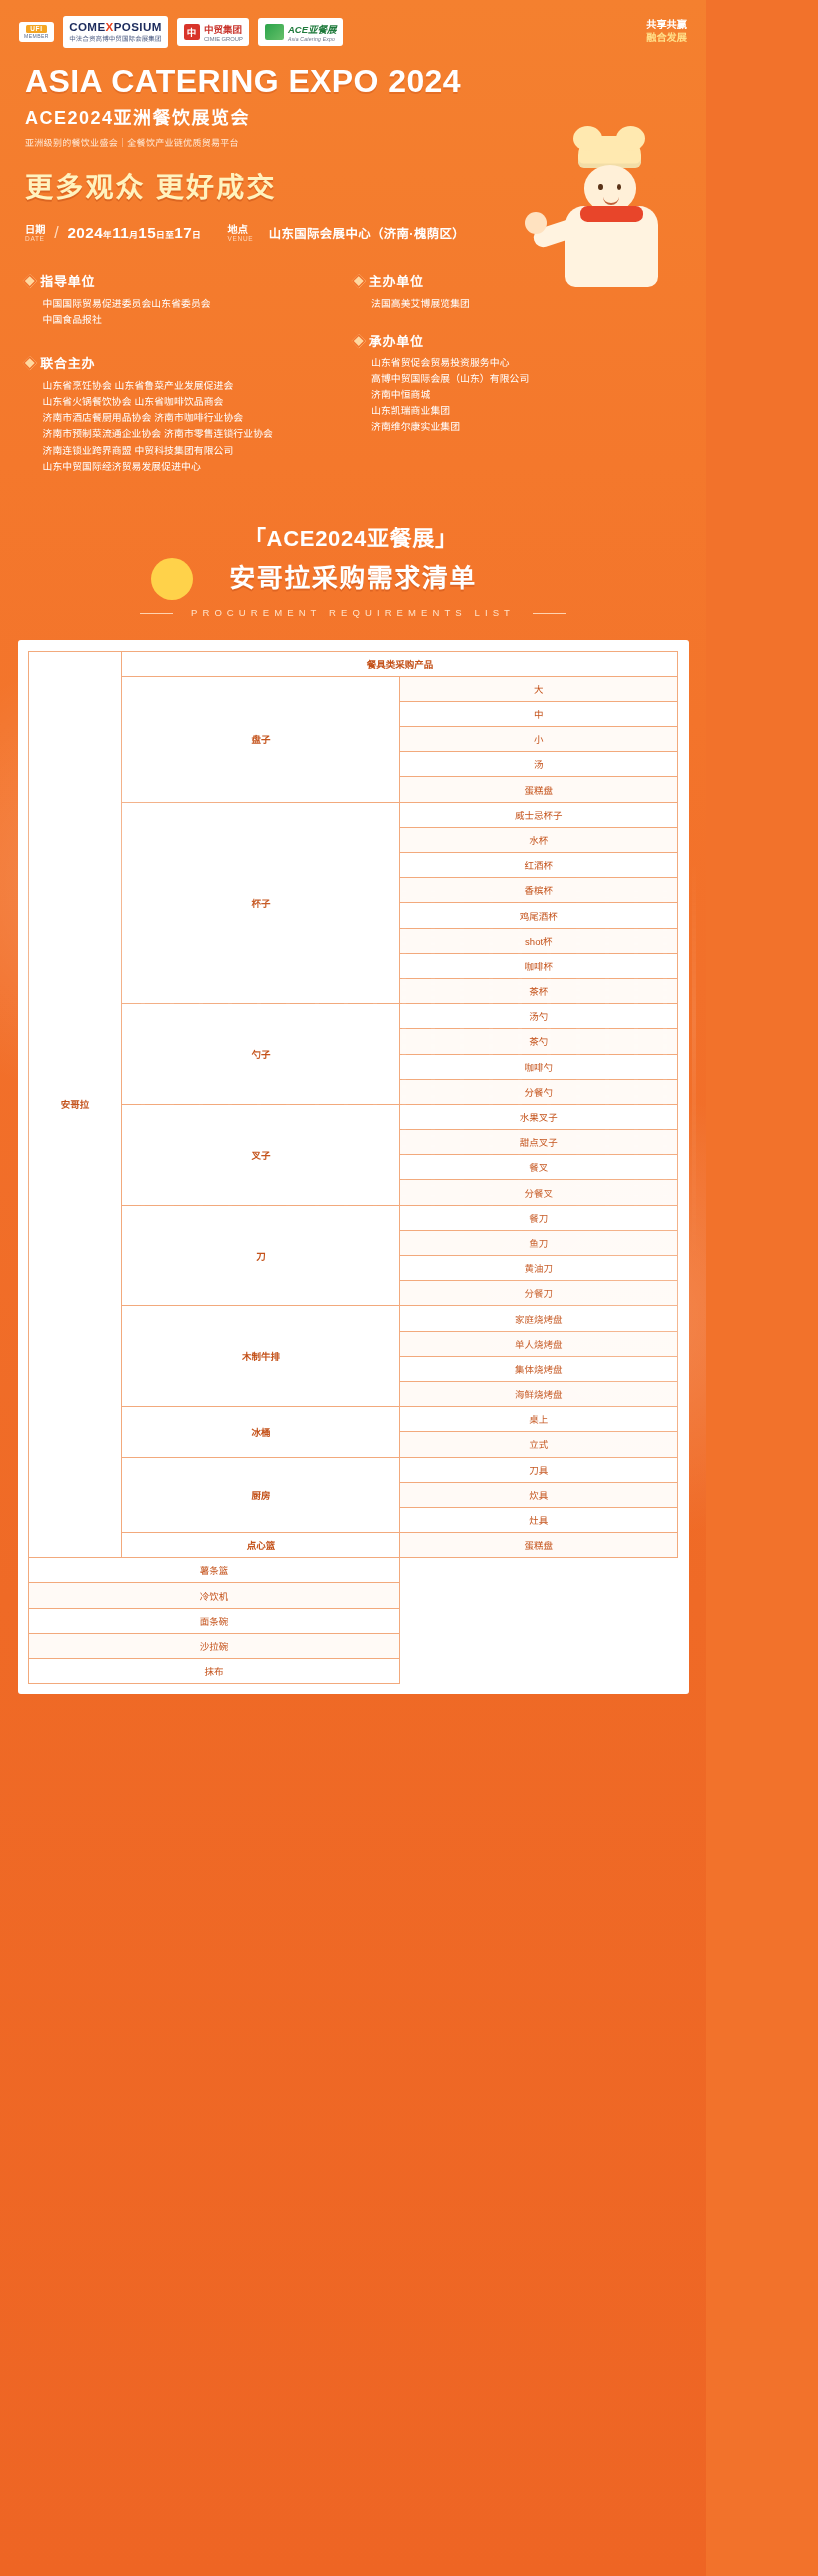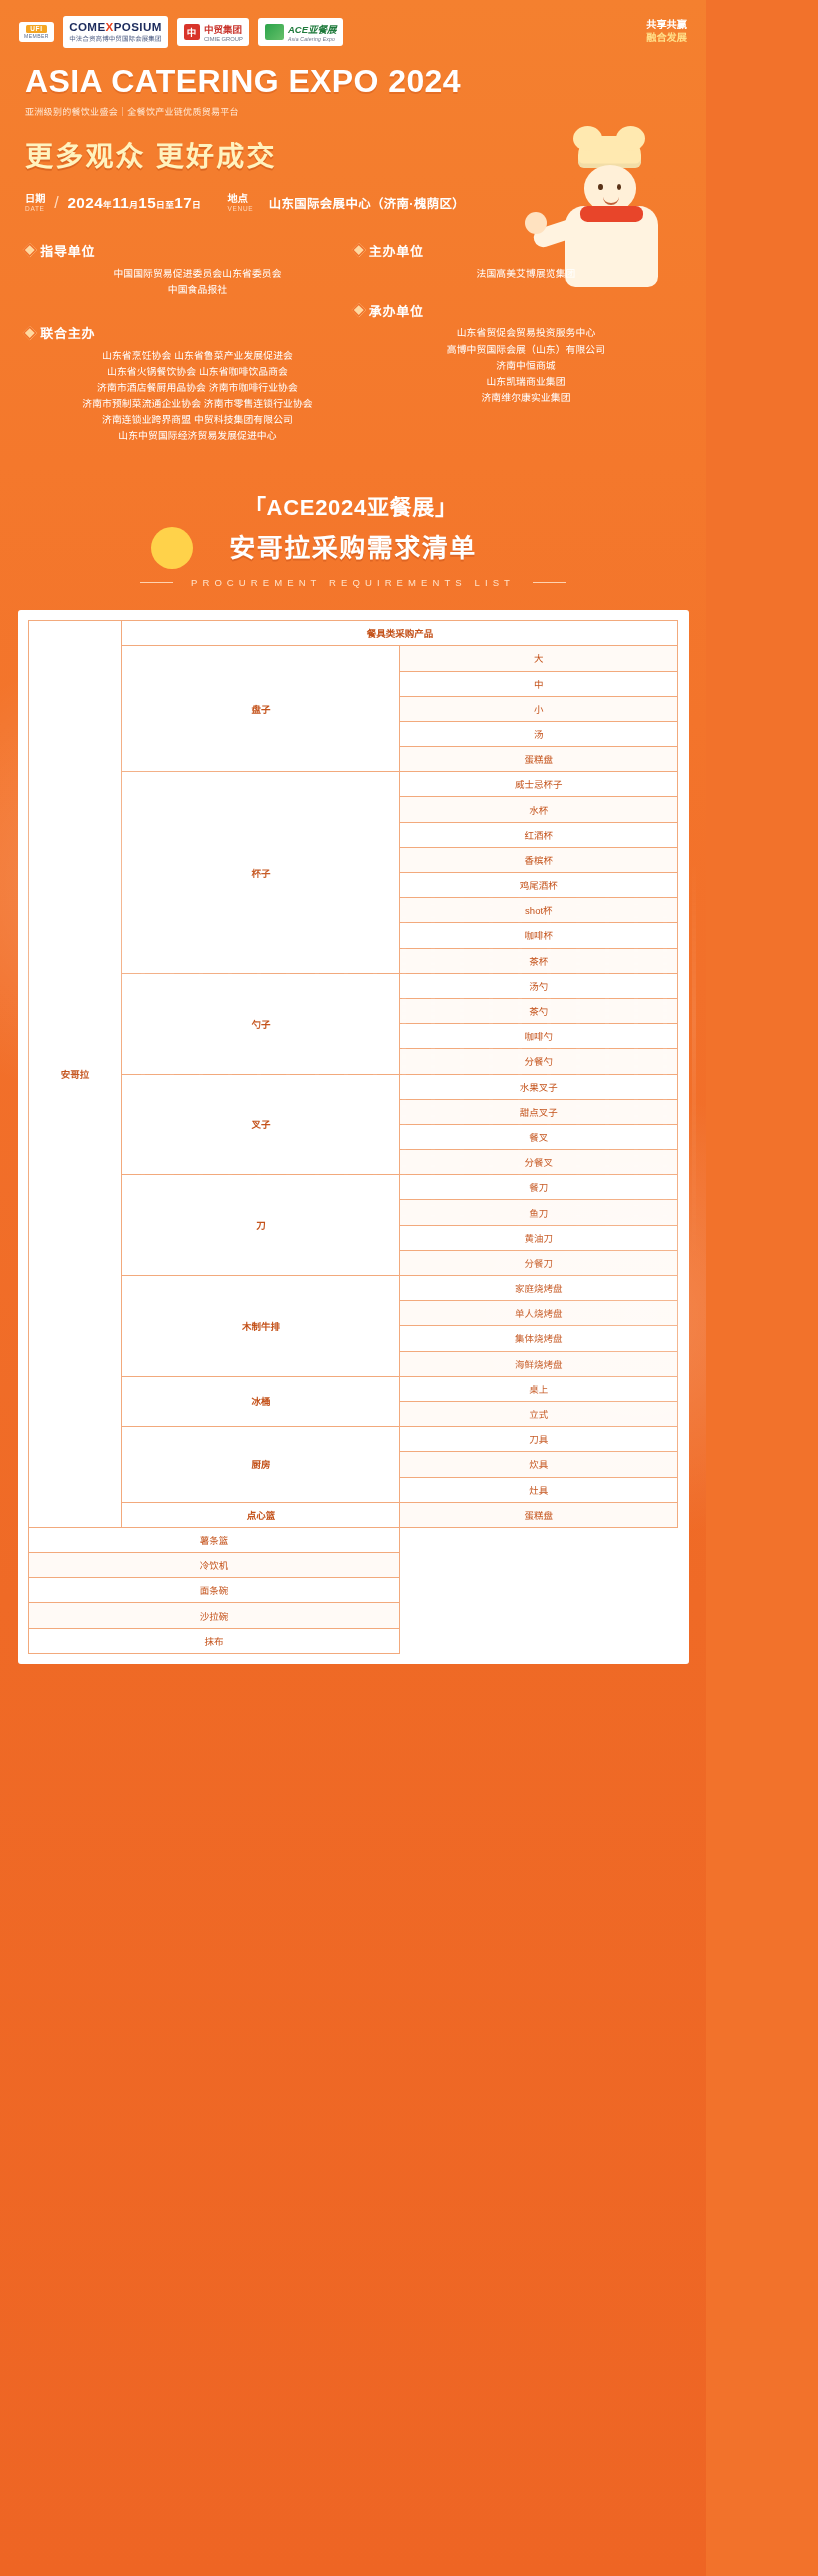--- a/index.html
+++ b/index.html
@@ -156,21 +156,21 @@
     padding:29px 25px 0 25px;
   }
   .units .col { width:50%; }
   .unit-block { margin-bottom:11.6px; }
   .unit-title { display:flex; align-items:center; gap:5.8px; margin-bottom:5.8px; }
   .dia {
     width:9.5px; height:9.5px; background:#ffd9a0; transform:rotate(45deg);
     box-shadow:inset 0 0 0 1.5px #f2722b;
   }
   .unit-title .t { font-size:13px; font-weight:bold; letter-spacing:0.7px; }
-  .unit-list { margin:0; padding:0 0 0 17.5px; list-style:none;text-align:center; }
+  .unit-list { margin:0; padding:0 0 0 17.5px; list-style:none; }
   .unit-list li { font-size:9.8px; line-height:1.65; color:#fff; letter-spacing:0.1px; }
 
   
   .proc { position:relative; text-align:center; margin-top:33px; }
   .proc .yellow-dot {
     position:absolute; left:151px; top:38px; width:42px; height:42px;
     border-radius:50%; background:#ffd24a;
   }
   .proc .l1 {
     position:relative; font-size:22px; font-weight:bold; letter-spacing:0.7px;
@@ -245,20 +245,21 @@
       </div>
     </div>
     <div class="slogan">
       <span class="s1">共享共赢</span>
       <span class="s2">融合发展</span>
     </div>
   </div>
 
   <div class="hero">
     <h1>ASIA CATERING EXPO 2024</h1>
+    <h2>ACE2024亚洲餐饮展览会</h2>
     <div class="hero-sub">亚洲级别的餐饮业盛会｜全餐饮产业链优质贸易平台</div>
     <div class="headline">更多观众  更好成交</div>
 
     <div class="datebar">
       <div class="dl">
         <span class="cn">日期</span>
         <span class="en">DATE</span>
       </div>
       <span class="slash">/</span>
       <div class="dval">
@@ -317,21 +318,21 @@
     <div class="col">
       <div class="unit-block">
         <div class="unit-title">
           <span class="dia"></span>
           <span class="t">主办单位</span>
         </div>
         <ul class="unit-list">
           <li>法国高美艾博展览集团</li>
         </ul>
       </div>
-      <div class="unit-block" style="margin-top:19px;">
+      <div class="unit-block" style="margin-top:19px;font-family:Liberation Mono, monospace;">
         <div class="unit-title">
           <span class="dia"></span>
           <span class="t">承办单位</span>
         </div>
         <ul class="unit-list">
           <li>山东省贸促会贸易投资服务中心</li>
           <li>高博中贸国际会展（山东）有限公司</li>
           <li>济南中恒商城</li>
           <li>山东凯瑞商业集团</li>
           <li>济南维尔康实业集团</li>

